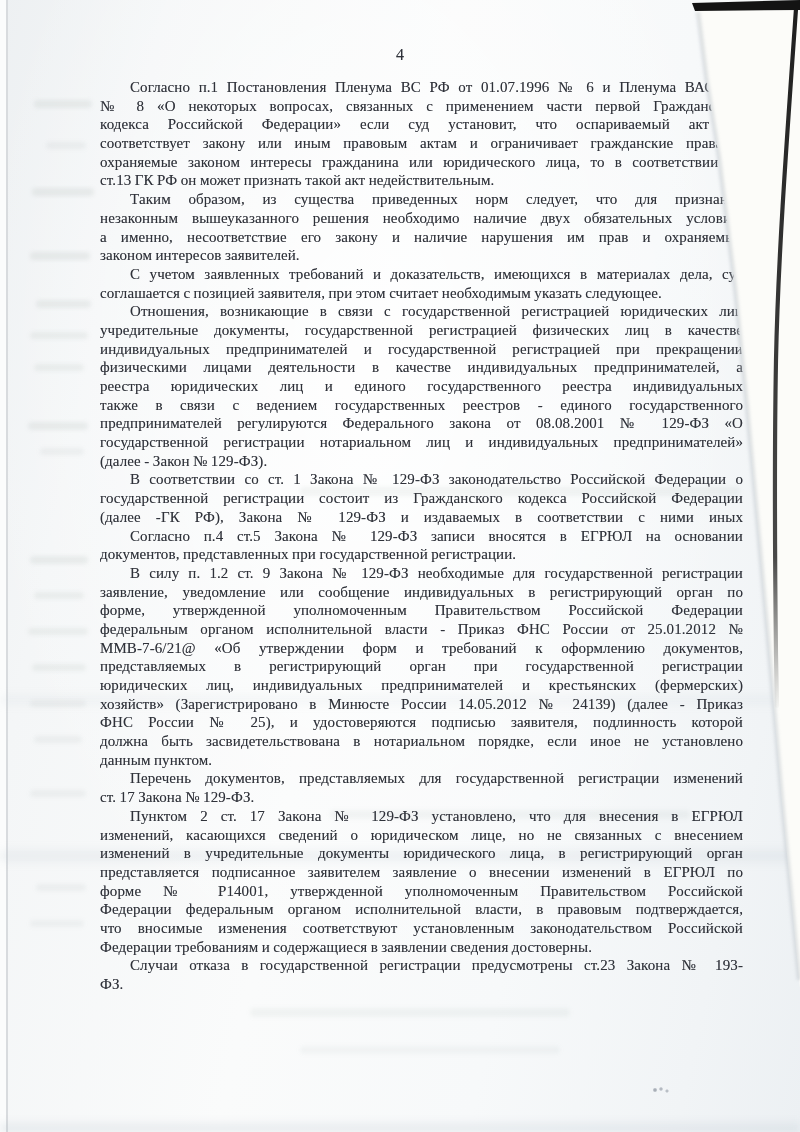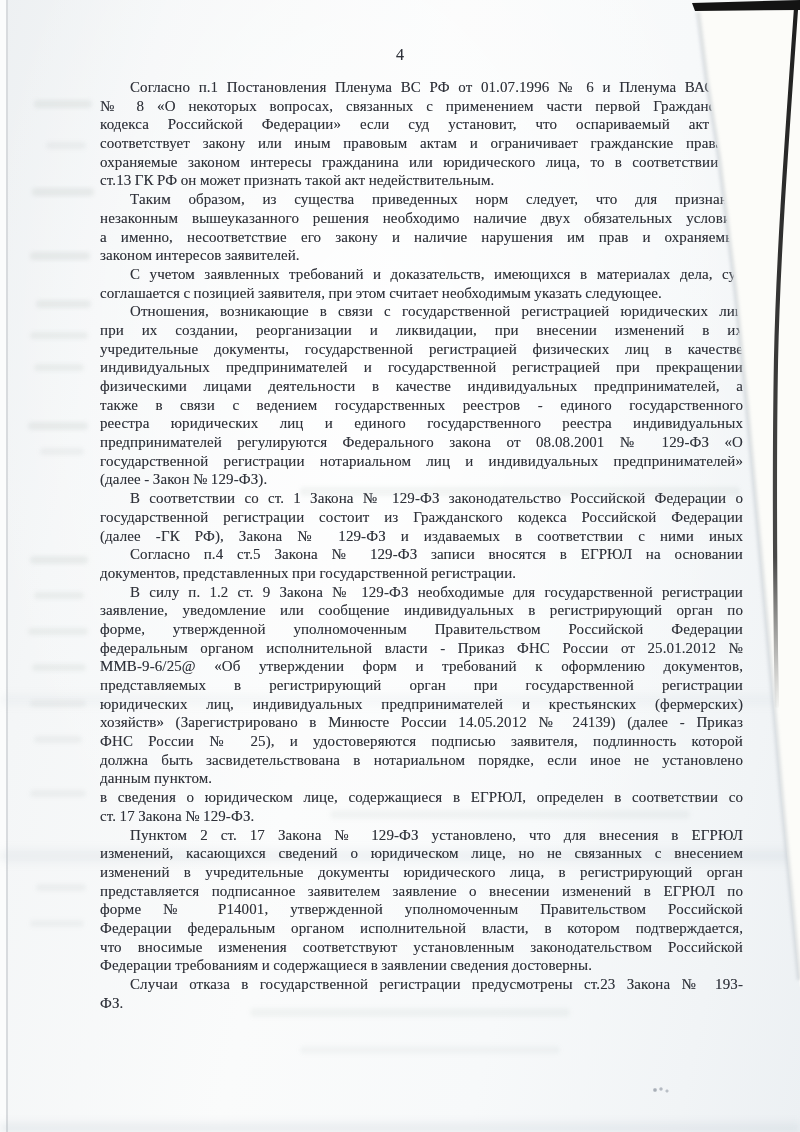--- a/index.html
+++ b/index.html
@@ -81,53 +81,52 @@
       <div class="tline just">соответствует закону или иным правовым актам и ограничивает гражданские права и</div>
       <div class="tline just">охраняемые законом интересы гражданина или юридического лица, то в соответствии со</div>
       <div class="tline last">ст.13 ГК РФ он может признать такой акт недействительным.</div>
       <div class="tline just ind">Таким образом, из существа приведенных норм следует, что для признания</div>
       <div class="tline just">незаконным вышеуказанного решения необходимо наличие двух обязательных условий,</div>
       <div class="tline just">а именно, несоответствие его закону и наличие нарушения им прав и охраняемых</div>
       <div class="tline last">законом интересов заявителей.</div>
       <div class="tline just ind">С учетом заявленных требований и доказательств, имеющихся в материалах дела, суд</div>
       <div class="tline last">соглашается с позицией заявителя, при этом считает необходимым указать следующее.</div>
       <div class="tline just ind">Отношения, возникающие в связи с государственной регистрацией юридических лиц</div>
-      <div class="tline just">при их создании, реорганизации и ликвидации, при внесении изменений в их</div>
       <div class="tline just">учредительные документы, государственной регистрацией физических лиц в качестве</div>
       <div class="tline just">индивидуальных предпринимателей и государственной регистрацией при прекращении</div>
       <div class="tline just">физическими лицами деятельности в качестве индивидуальных предпринимателей, а</div>
+      <div class="tline just">реестра юридических лиц и единого государственного реестра индивидуальных</div>
       <div class="tline just">также в связи с ведением государственных реестров - единого государственного</div>
-      <div class="tline just">реестра юридических лиц и единого государственного реестра индивидуальных</div>
       <div class="tline just">предпринимателей регулируются Федерального закона от 08.08.2001 № 129-ФЗ «О</div>
       <div class="tline just">государственной регистрации нотариальном лиц и индивидуальных предпринимателей»</div>
       <div class="tline last">(далее - Закон № 129-ФЗ).</div>
       <div class="tline just ind">В соответствии со ст. 1 Закона № 129-ФЗ законодательство Российской Федерации о</div>
       <div class="tline just">государственной регистрации состоит из Гражданского кодекса Российской Федерации</div>
       <div class="tline just">(далее -ГК РФ), Закона № 129-ФЗ и издаваемых в соответствии с ними иных</div>
       <div class="tline just ind">Согласно п.4 ст.5 Закона № 129-ФЗ записи вносятся в ЕГРЮЛ на основании</div>
       <div class="tline last">документов, представленных при государственной регистрации.</div>
       <div class="tline just ind">В силу п. 1.2 ст. 9 Закона № 129-ФЗ необходимые для государственной регистрации</div>
       <div class="tline just">заявление, уведомление или сообщение индивидуальных в регистрирующий орган по</div>
       <div class="tline just">форме, утвержденной уполномоченным Правительством Российской Федерации</div>
       <div class="tline just">федеральным органом исполнительной власти - Приказ ФНС России от 25.01.2012 №</div>
-      <div class="tline just">ММВ-9-6/25@ «Об утверждении форм и требований к оформлению документов,</div>
+      <div class="tline just">ММВ-7-6/21@ «Об утверждении форм и требований к оформлению документов,</div>
       <div class="tline just">представляемых в регистрирующий орган при государственной регистрации</div>
       <div class="tline just">юридических лиц, индивидуальных предпринимателей и крестьянских (фермерских)</div>
       <div class="tline just">хозяйств» (Зарегистрировано в Минюсте России 14.05.2012 № 24139) (далее - Приказ</div>
       <div class="tline just">ФНС России № 25), и удостоверяются подписью заявителя, подлинность которой</div>
       <div class="tline just">должна быть засвидетельствована в нотариальном порядке, если иное не установлено</div>
       <div class="tline last">данным пунктом.</div>
-      <div class="tline just">в сведения о юридическом лице, содержащиеся в ЕГРЮЛ, определен в соответствии со</div>
+      <div class="tline just ind">Перечень документов, представляемых для государственной регистрации изменений</div>
       <div class="tline last">ст. 17 Закона № 129-ФЗ.</div>
       <div class="tline just ind">Пунктом 2 ст. 17 Закона № 129-ФЗ установлено, что для внесения в ЕГРЮЛ</div>
       <div class="tline just">изменений, касающихся сведений о юридическом лице, но не связанных с внесением</div>
       <div class="tline just">изменений в учредительные документы юридического лица, в регистрирующий орган</div>
       <div class="tline just">представляется подписанное заявителем заявление о внесении изменений в ЕГРЮЛ по</div>
       <div class="tline just">форме № Р14001, утвержденной уполномоченным Правительством Российской</div>
-      <div class="tline just">Федерации федеральным органом исполнительной власти, в котором подтверждается,</div>
+      <div class="tline just">Федерации федеральным органом исполнительной власти, в правовым подтверждается,</div>
       <div class="tline just">что вносимые изменения соответствуют установленным законодательством Российской</div>
       <div class="tline last">Федерации требованиям и содержащиеся в заявлении сведения достоверны.</div>
       <div class="tline just ind">Случаи отказа в государственной регистрации предусмотрены ст.23 Закона № 193-</div>
       <div class="tline last">ФЗ.</div>
     </div>
 
   <svg class="overlay" width="800" height="1132" viewBox="0 0 800 1132">
     <defs>
       <filter id="blur1" x="-20%" y="-20%" width="140%" height="140%">
         <feGaussianBlur stdDeviation="1.8"></feGaussianBlur>

